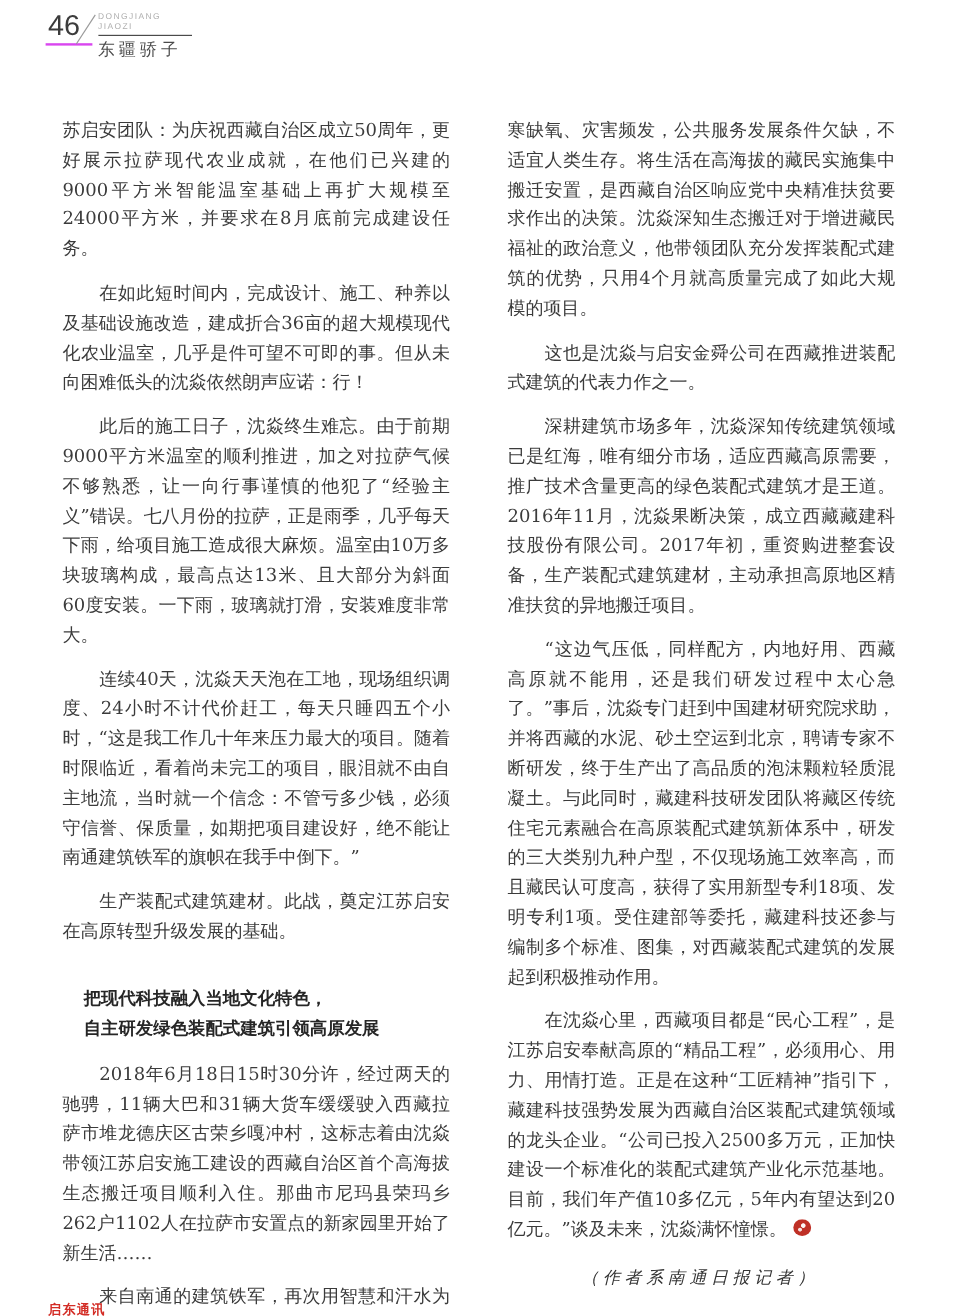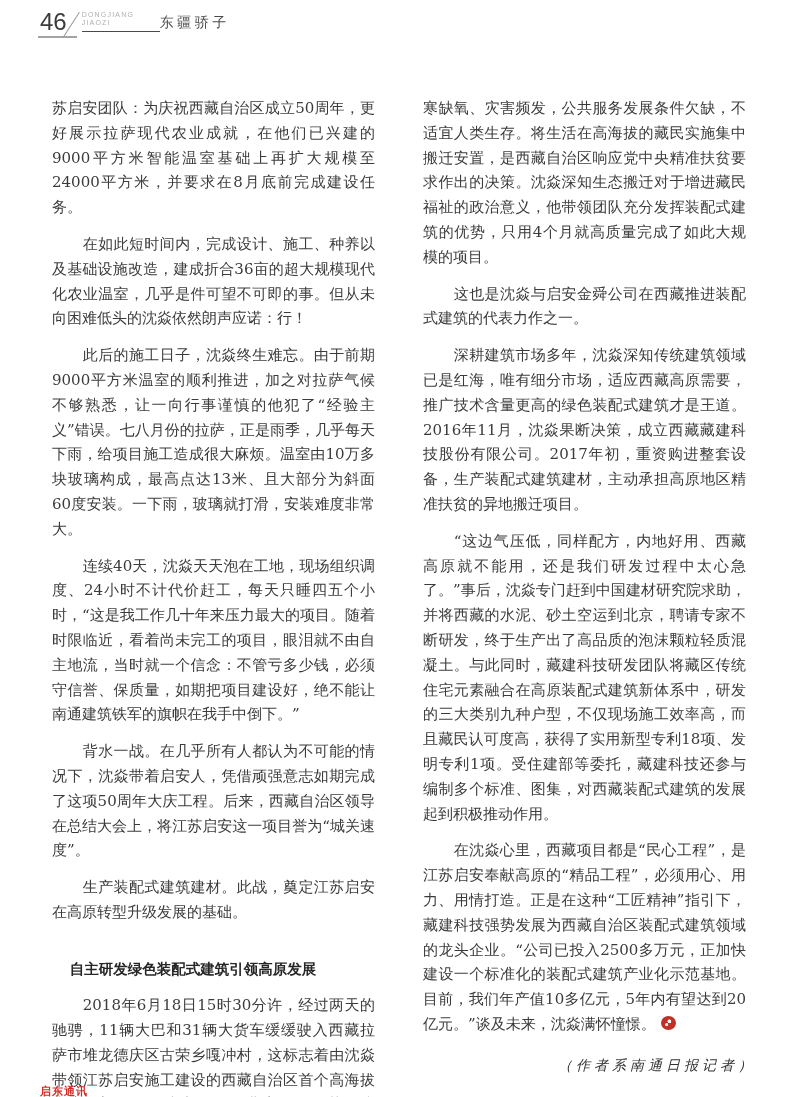--- a/index.html
+++ b/index.html
@@ -5,44 +5,44 @@
   html,body{margin:0;padding:0;}
   body{
     width:798px;height:1097px;position:relative;background:#ffffff;
     font-family:"DejaVu Serif","Liberation Serif",serif;
     overflow:hidden;
   }
   
   .page-header{position:absolute;top:10px;left:38px;display:flex;align-items:flex-start;}
   .page-num{
     font-family:"Liberation Sans",sans-serif;font-size:24px;line-height:24px;color:#3c3c3c;
-    display:inline-block;border-bottom:2px solid #a3a3a3;padding:0 10px 2px 2px;
+    display:inline-block;border-bottom:2px solid #d946ef;padding:0 10px 2px 2px;
   }
   .slash{width:1px;height:29px;background:#9a9a9a;transform:rotate(33deg);margin:0 10px 0 -6px;}
-  .col-title{display:flex;flex-direction:row;margin-top:1px;}
+  .col-title{display:flex;flex-direction:column;margin-top:1px;}
   .pinyin{
     font-family:"Liberation Sans",sans-serif;font-size:7px;line-height:8px;color:#aeaeae;
     letter-spacing:1.2px;display:block;width:78px;border-bottom:1px solid #4a4a4a;padding-bottom:2px;
   }
   .cn-title{font-size:14px;color:#4a4a4a;letter-spacing:3.5px;margin-top:3px;}
   
   .content{position:absolute;top:84px;left:40px;display:flex;gap:24px;}
   .col{width:347px;}
   .para{
     margin:12px;text-indent:2.05em;text-align:justify;
     font-size:15px;line-height:24.8px;color:#3b3b3b;
   }
   .no-indent{text-indent:0;}
   .subhead{margin-top:31px;}
   .head-line{
     margin:0;text-indent:2.05em;font-weight:bold;
     font-size:14.5px;line-height:25.5px;color:#262626;
   }
   .byline{
-    margin:18px 0 0 0;text-align:right;font-style:italic;letter-spacing:4px;
+    margin:18px 0 0 0;text-align:center;font-style:italic;letter-spacing:4px;
     font-size:14px;line-height:20px;color:#333;text-indent:0;padding-right:2px;
   }
   .seal{
     display:inline-block;width:15px;height:14px;border-radius:50%;
     margin-left:5px;vertical-align:-1px;
     background:
       radial-gradient(circle at 56% 38%, rgba(255,255,255,.95) 0 1.6px, rgba(255,255,255,0) 2.2px),
       radial-gradient(circle at 38% 62%, rgba(255,255,255,.85) 0 1.3px, rgba(255,255,255,0) 1.9px),
       #bf3026;
   }
@@ -63,23 +63,23 @@
   </div>
 </header>
 
 <main class="content">
 
   <section class="col">
     <p class="para no-indent">苏启安团队：为庆祝西藏自治区成立50周年，更好展示拉萨现代农业成就，在他们已兴建的9000平方米智能温室基础上再扩大规模至24000平方米，并要求在8月底前完成建设任务。</p>
     <p class="para">在如此短时间内，完成设计、施工、种养以及基础设施改造，建成折合36亩的超大规模现代化农业温室，几乎是件可望不可即的事。但从未向困难低头的沈焱依然朗声应诺：行！</p>
     <p class="para">此后的施工日子，沈焱终生难忘。由于前期9000平方米温室的顺利推进，加之对拉萨气候不够熟悉，让一向行事谨慎的他犯了“经验主义”错误。七八月份的拉萨，正是雨季，几乎每天下雨，给项目施工造成很大麻烦。温室由10万多块玻璃构成，最高点达13米、且大部分为斜面60度安装。一下雨，玻璃就打滑，安装难度非常大。</p>
     <p class="para">连续40天，沈焱天天泡在工地，现场组织调度、24小时不计代价赶工，每天只睡四五个小时，“这是我工作几十年来压力最大的项目。随着时限临近，看着尚未完工的项目，眼泪就不由自主地流，当时就一个信念：不管亏多少钱，必须守信誉、保质量，如期把项目建设好，绝不能让南通建筑铁军的旗帜在我手中倒下。”</p>
-    <p class="para">背水一战。在几乎所有人都认为不可能的情况下，沈焱带着启安人，凭借顽强意志如期完成了这项50周年大庆工程。后来，西藏自治区领导在总结大会上，将江苏启安这一项目誉为“城关速度”。</p>
     <p class="para">生产装配式建筑建材。此战，奠定江苏启安在高原转型升级发展的基础。</p>
     <div class="subhead">
+      <p class="head-line">把现代科技融入当地文化特色，</p>
       <p class="head-line">自主研发绿色装配式建筑引领高原发展</p>
     </div>
     <p class="para">2018年6月18日15时30分许，经过两天的驰骋，11辆大巴和31辆大货车缓缓驶入西藏拉萨市堆龙德庆区古荣乡嘎冲村，这标志着由沈焱带领江苏启安施工建设的西藏自治区首个高海拔生态搬迁项目顺利入住。那曲市尼玛县荣玛乡262户1102人在拉萨市安置点的新家园里开始了新生活……</p>
     <p class="para">来自南通的建筑铁军，再次用智慧和汗水为改善藏民生活作出了贡献。</p>
     <p class="para">堆龙项目是名副其实的“民心工程”。此次安置项目的迁出地——那曲市荣玛乡平均海拔5000米以上，高</p>
   </section>
 
   <section class="col">
     <p class="para no-indent">寒缺氧、灾害频发，公共服务发展条件欠缺，不适宜人类生存。将生活在高海拔的藏民实施集中搬迁安置，是西藏自治区响应党中央精准扶贫要求作出的决策。沈焱深知生态搬迁对于增进藏民福祉的政治意义，他带领团队充分发挥装配式建筑的优势，只用4个月就高质量完成了如此大规模的项目。</p>
     <p class="para">这也是沈焱与启安金舜公司在西藏推进装配式建筑的代表力作之一。</p>

